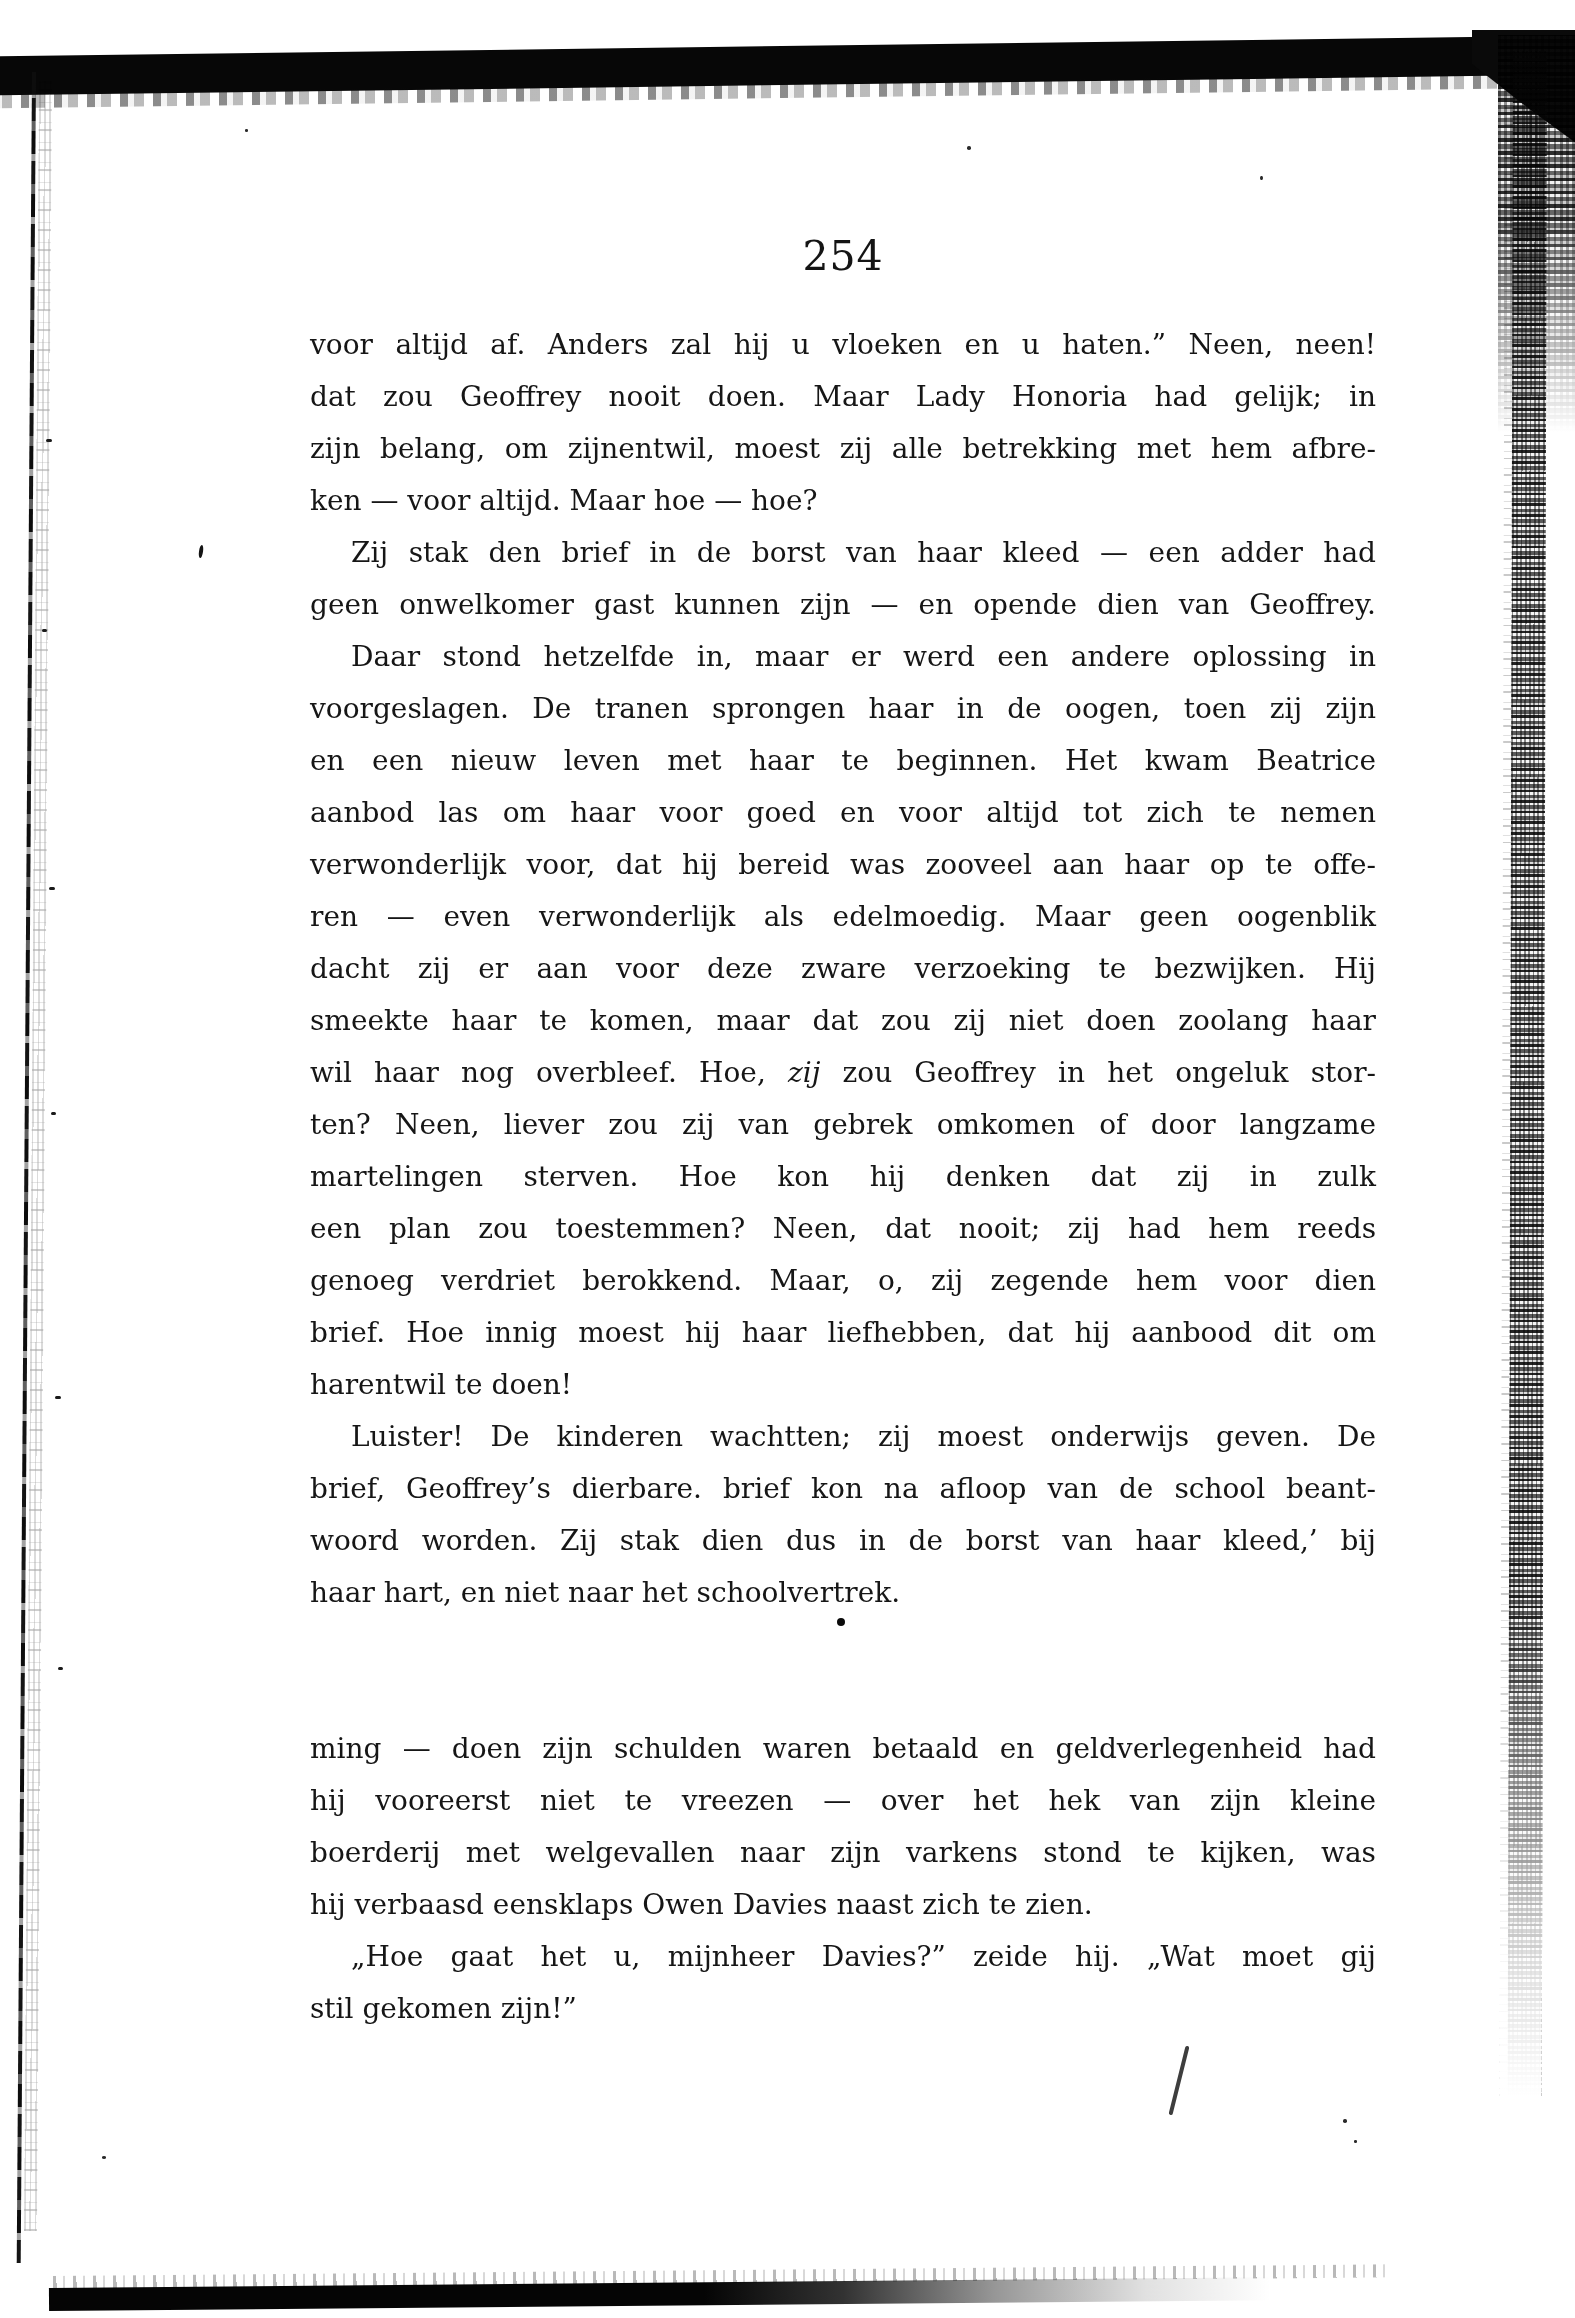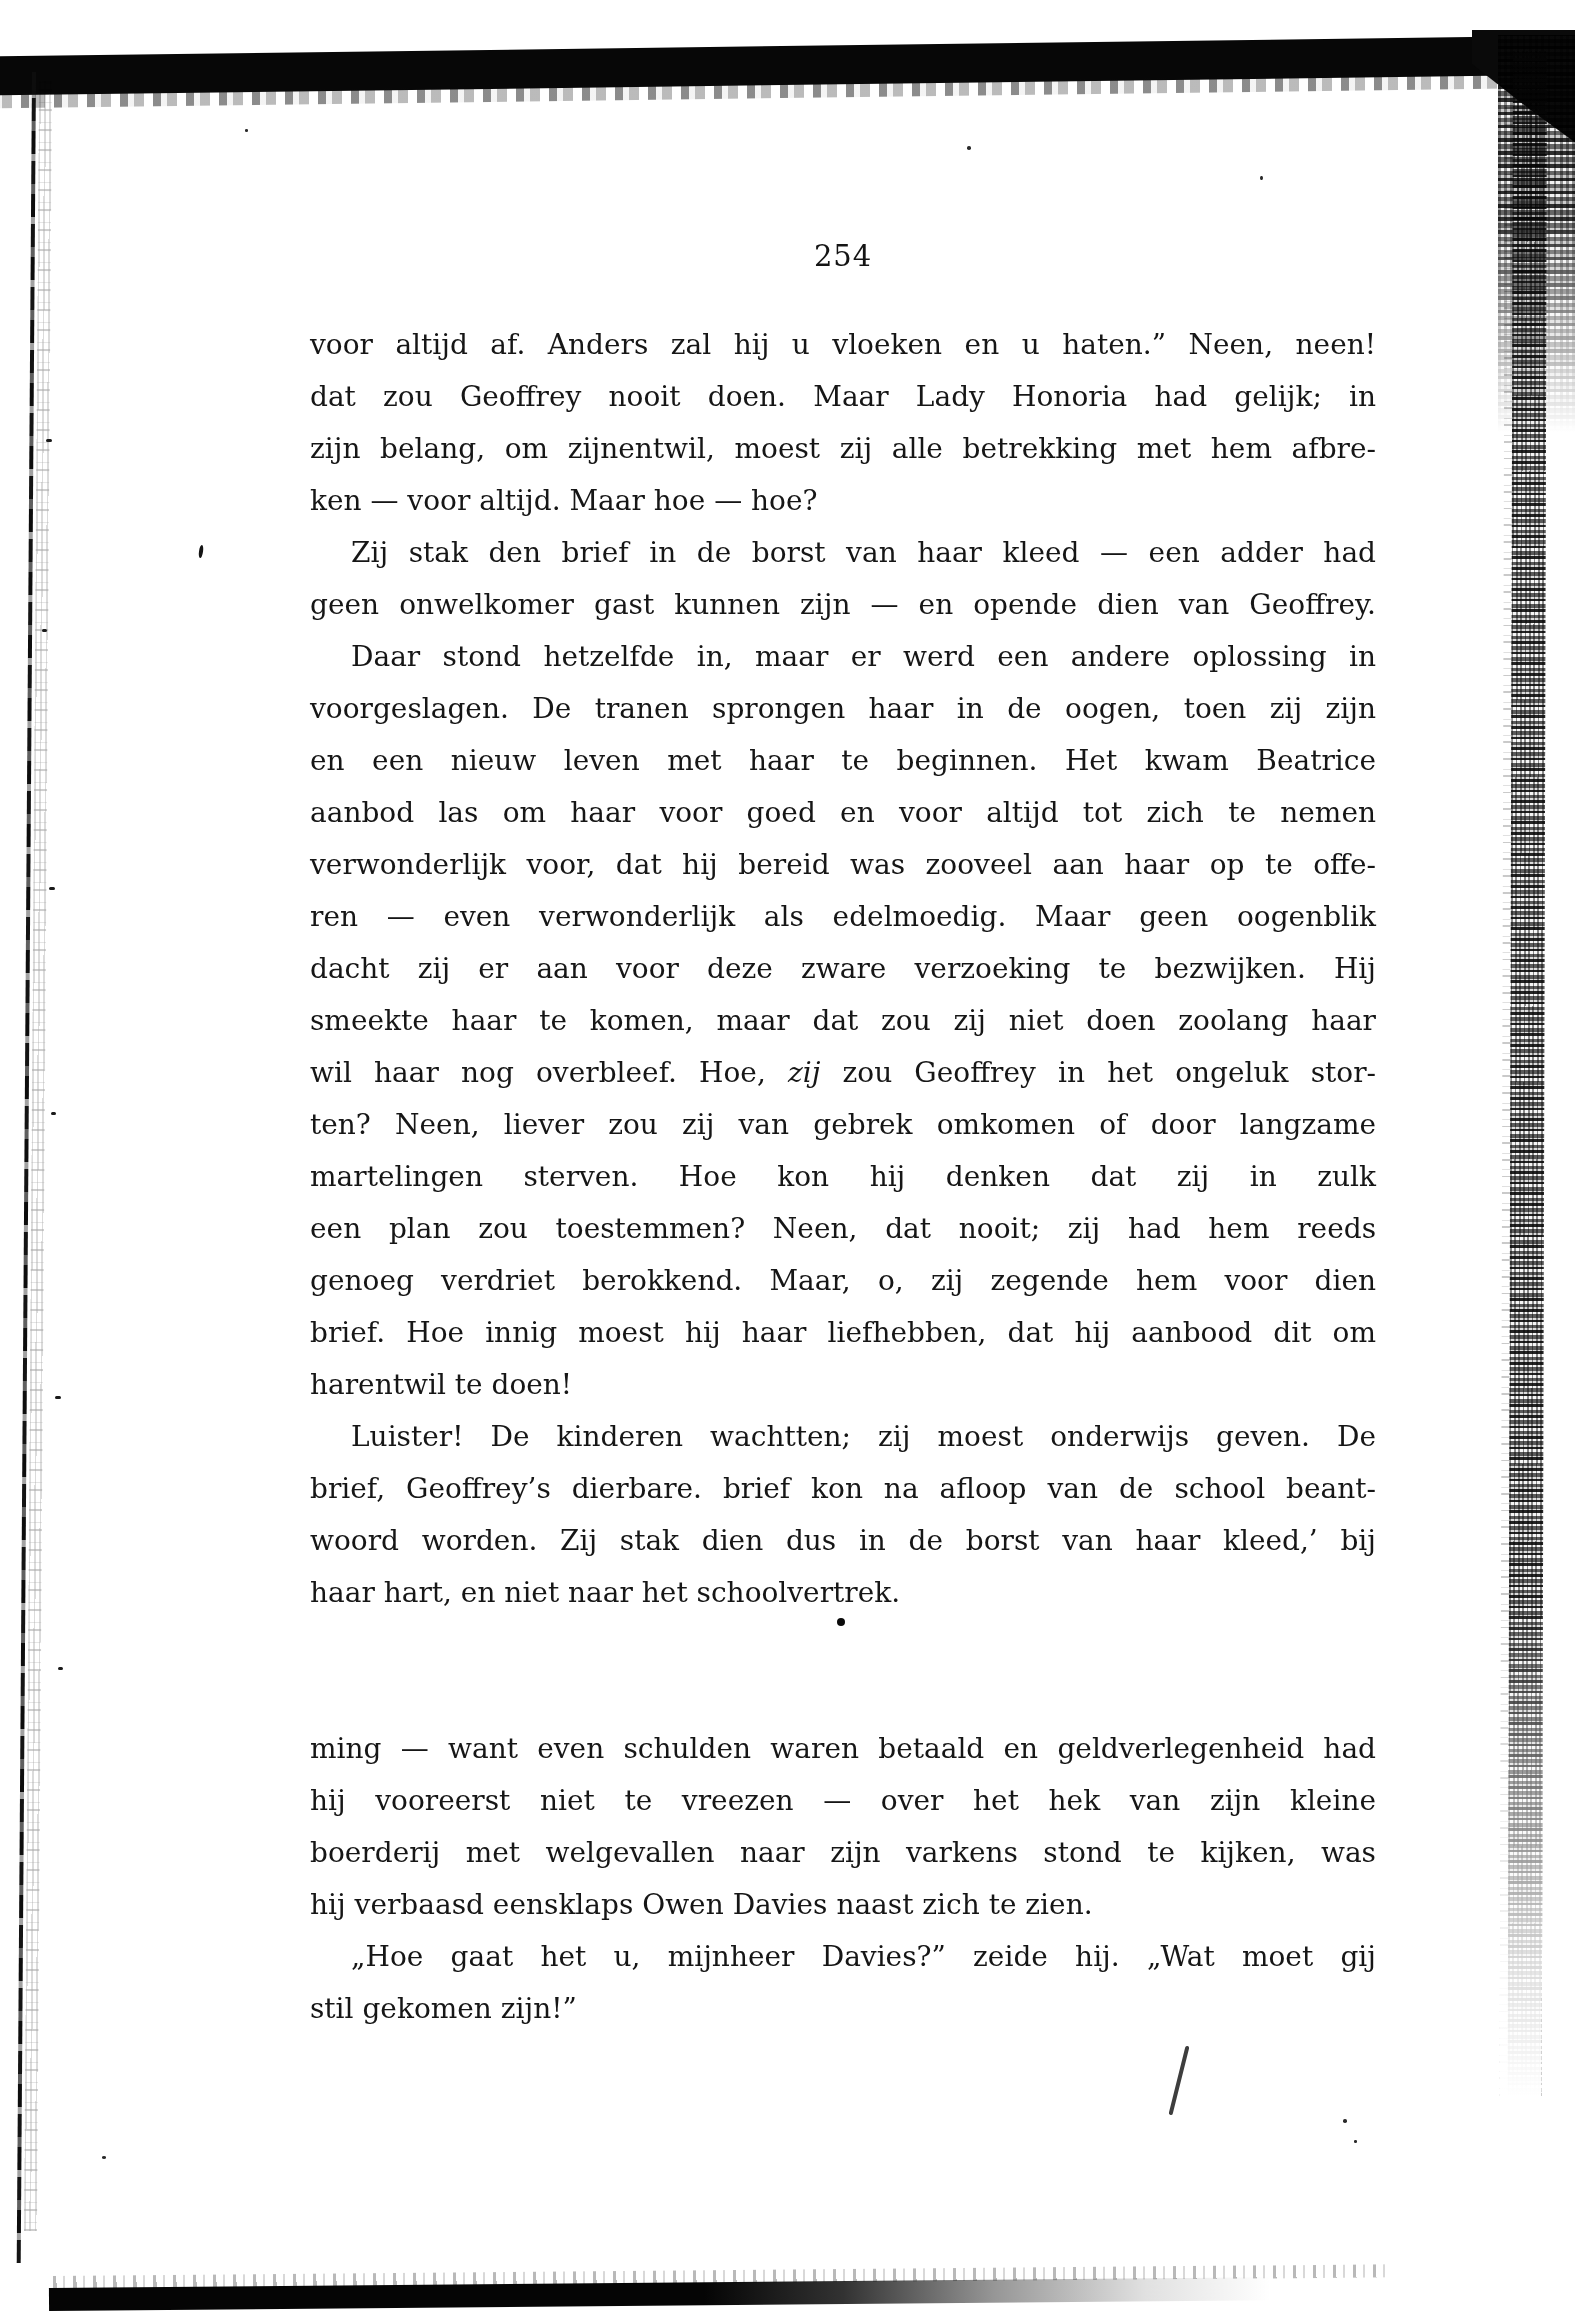--- a/index.html
+++ b/index.html
@@ -101,21 +101,21 @@
     background: #141414; border-radius: 45%; transform: rotate(8deg);
   }
   .penmark {
     position: absolute; left: 1177px; top: 2045px; width: 3.5px; height: 71px;
     background: #232323; border-radius: 2.6px; transform: rotate(14deg); opacity: .88;
   }
 
   
   .pagenum {
     position: absolute; left: 310px; top: 236px; width: 1066px;
-    text-align: center; font-size: 29px; line-height: 41px;
+    text-align: center; font-size: 41px; line-height: 41px;
     color: #141414; letter-spacing: 0.9px;
   }
   .textblock {
     position: absolute; left: 310px; top: 319px; width: 1066px;
     font-size: 28px; line-height: 52px; color: #161616;
   }
   .para { margin: 0; }
   .sect { margin-top: 104px; }
   .ln {
     text-align: justify;
@@ -194,21 +194,21 @@
     </div>
 
     <div class="para">
       <div class="ln just ind">Luister! De kinderen wachtten; zij moest onderwijs geven. De</div>
       <div class="ln just">brief, Geoffrey’s dierbare. brief kon na afloop van de school beant-</div>
       <div class="ln just">woord worden. Zij stak dien dus in de borst van haar kleed,’ bij</div>
       <div class="ln last">haar hart, en niet naar het schoolvertrek.</div>
     </div>
 
     <div class="para sect">
-      <div class="ln just">ming — want even schulden waren betaald en geldverlegenheid had</div>
+      <div class="ln just">ming — doen zijn schulden waren betaald en geldverlegenheid had</div>
       <div class="ln just">hij vooreerst niet te vreezen — over het hek van zijn kleine</div>
       <div class="ln just">boerderij met welgevallen naar zijn varkens stond te kijken, was</div>
       <div class="ln last">hij verbaasd eensklaps Owen Davies naast zich te zien.</div>
     </div>
 
     <div class="para">
       <div class="ln just ind">„Hoe gaat het u, mijnheer Davies?” zeide hij. „Wat moet gij</div>
       <div class="ln last">stil gekomen zijn!”</div>
     </div>
 

